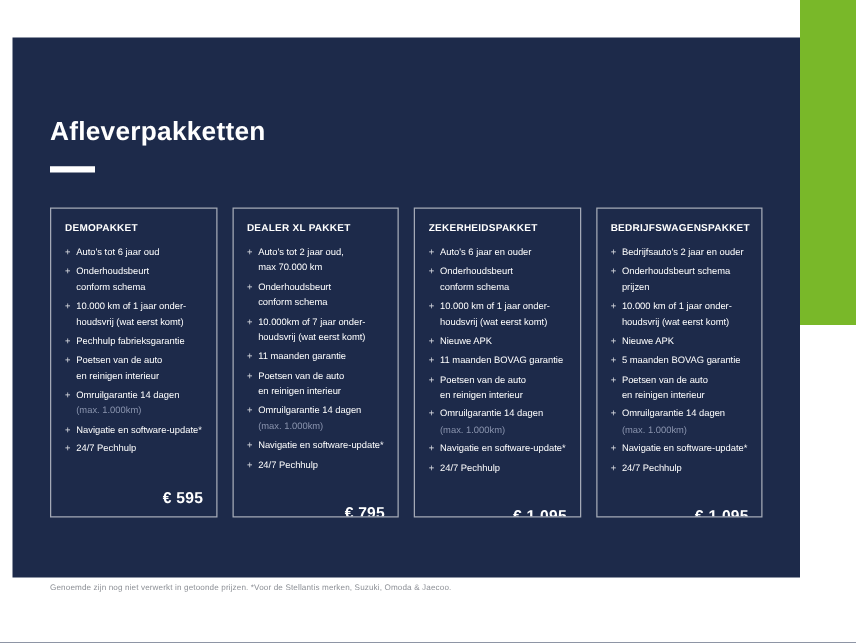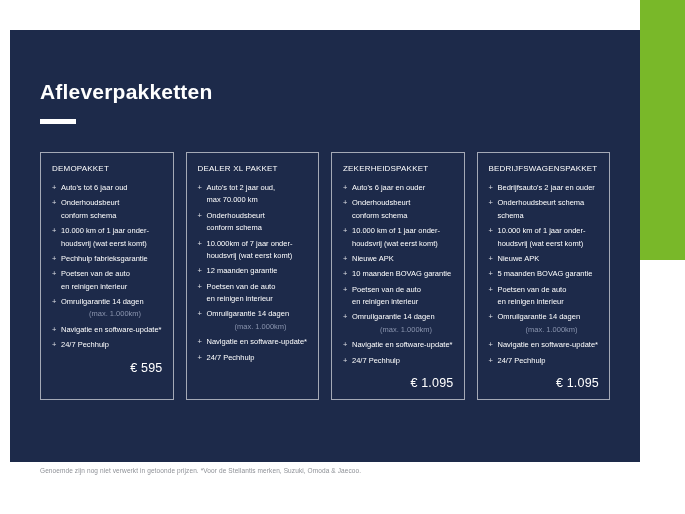--- a/index.html
+++ b/index.html
@@ -11,46 +11,46 @@
   .green-bar{
     position:absolute;right:0;top:0;width:45px;height:260px;
     background:var(--accent,#79b829);
   }
   .panel{
     position:absolute;left:10px;top:30px;width:630px;height:432px;
     background:var(--panel,#1d2a4a);
     box-sizing:border-box;padding:0 30px;
   }
   .title{
-    margin:50px 0 0;color:#ffffff;font-size:21px;font-weight:bold;
+    margin:64px 0 0;color:#ffffff;font-size:21px;font-weight:bold;
     letter-spacing:.2px;line-height:24px;
   }
   .title-underline{
     width:36px;height:5px;background:#ffffff;margin-top:15px;
   }
   .cards{display:flex;gap:12px;margin-top:28px;}
   .card{
     flex:1;height:248px;box-sizing:border-box;
     border:1px solid var(--border,rgba(255,255,255,.6));
     padding:11px 10px 10px 11px;
     display:flex;flex-direction:column;overflow:hidden;
   }
   .card-title{
-    color:#ffffff;font-weight:normal;font-size:8px;letter-spacing:.2px;
+    color:#ffffff;font-weight:bold;font-size:8px;letter-spacing:.2px;
     margin-bottom:9px;white-space:nowrap;
   }
   .item{display:flex;margin-bottom:3px;}
   .plus{
     width:9px;flex:none;color:rgba(255,255,255,.85);
     font-size:7.5px;line-height:1.65;
   }
   .item-text{color:#ffffff;font-size:7.5px;line-height:1.65;white-space:nowrap;}
-  .muted{color:var(--muted,#8a94ae);margin-left:28px;}
+  .muted{color:var(--muted,#8a94ae);}
   .price{
-    margin-top:6px;text-align:right;color:#ffffff;font-weight:normal;
+    margin-top:22px;text-align:right;color:#ffffff;font-weight:bold;
     font-size:12.5px;letter-spacing:.2px;
   }
   .footnote{
     position:absolute;left:40px;top:467px;margin:0;
     font-size:6.5px;color:var(--footnote,#8d9096);letter-spacing:.1px;
   }
 </style>
 </head>
 <body>
 
@@ -108,39 +108,40 @@
           <div class="item">
             <span class="plus">+</span>
             <span class="item-text"><span>Onderhoudsbeurt</span><br><span>conform schema</span></span>
           </div>
           <div class="item">
             <span class="plus">+</span>
             <span class="item-text"><span>10.000km of 7 jaar onder-</span><br><span>houdsvrij (wat eerst komt)</span></span>
           </div>
           <div class="item">
             <span class="plus">+</span>
-            <span class="item-text"><span>12 maanden garantie</span></span>
-          </div>
-          <div class="item">
-            <span class="plus">+</span>
-            <span class="item-text"><span>Poetsen van de auto</span><br><span>en reinigen interieur</span></span>
-          </div>
-          <div class="item">
-            <span class="plus">+</span>
-            <span class="item-text"><span>Omruilgarantie 14 dagen</span><br><span class="muted">(max. 1.000km)</span></span>
-          </div>
-          <div class="item">
-            <span class="plus">+</span>
-            <span class="item-text"><span>Navigatie en software-update*</span></span>
-          </div>
-          <div class="item">
-            <span class="plus">+</span>
-            <span class="item-text"><span>24/7 Pechhulp</span></span>
-          </div>
-        </div>
+            <span class="item-text"><span>11 maanden garantie</span></span>
+          </div>
+          <div class="item">
+            <span class="plus">+</span>
+            <span class="item-text"><span>Poetsen van de auto</span><br><span>en reinigen interieur</span></span>
+          </div>
+          <div class="item">
+            <span class="plus">+</span>
+            <span class="item-text"><span>Omruilgarantie 14 dagen</span><br><span class="muted">(max. 1.000km)</span></span>
+          </div>
+          <div class="item">
+            <span class="plus">+</span>
+            <span class="item-text"><span>Navigatie en software-update*</span></span>
+          </div>
+          <div class="item">
+            <span class="plus">+</span>
+            <span class="item-text"><span>24/7 Pechhulp</span></span>
+          </div>
+        </div>
+        <div class="price">€ 795</div>
       </div>
       <div class="card">
         <div class="card-title">ZEKERHEIDSPAKKET</div>
         <div class="card-list">
           <div class="item">
             <span class="plus">+</span>
             <span class="item-text"><span>Auto's 6 jaar en ouder</span></span>
           </div>
           <div class="item">
             <span class="plus">+</span>
@@ -149,21 +150,21 @@
           <div class="item">
             <span class="plus">+</span>
             <span class="item-text"><span>10.000 km of 1 jaar onder-</span><br><span>houdsvrij (wat eerst komt)</span></span>
           </div>
           <div class="item">
             <span class="plus">+</span>
             <span class="item-text"><span>Nieuwe APK</span></span>
           </div>
           <div class="item">
             <span class="plus">+</span>
-            <span class="item-text"><span>10 maanden BOVAG garantie</span></span>
+            <span class="item-text"><span>11 maanden BOVAG garantie</span></span>
           </div>
           <div class="item">
             <span class="plus">+</span>
             <span class="item-text"><span>Poetsen van de auto</span><br><span>en reinigen interieur</span></span>
           </div>
           <div class="item">
             <span class="plus">+</span>
             <span class="item-text"><span>Omruilgarantie 14 dagen</span><br><span class="muted">(max. 1.000km)</span></span>
           </div>
           <div class="item">
@@ -179,21 +180,21 @@
       </div>
       <div class="card">
         <div class="card-title">BEDRIJFSWAGENSPAKKET</div>
         <div class="card-list">
           <div class="item">
             <span class="plus">+</span>
             <span class="item-text"><span>Bedrijfsauto's 2 jaar en ouder</span></span>
           </div>
           <div class="item">
             <span class="plus">+</span>
-            <span class="item-text"><span>Onderhoudsbeurt schema</span><br><span>schema</span></span>
+            <span class="item-text"><span>Onderhoudsbeurt schema</span><br><span>prijzen</span></span>
           </div>
           <div class="item">
             <span class="plus">+</span>
             <span class="item-text"><span>10.000 km of 1 jaar onder-</span><br><span>houdsvrij (wat eerst komt)</span></span>
           </div>
           <div class="item">
             <span class="plus">+</span>
             <span class="item-text"><span>Nieuwe APK</span></span>
           </div>
           <div class="item">

